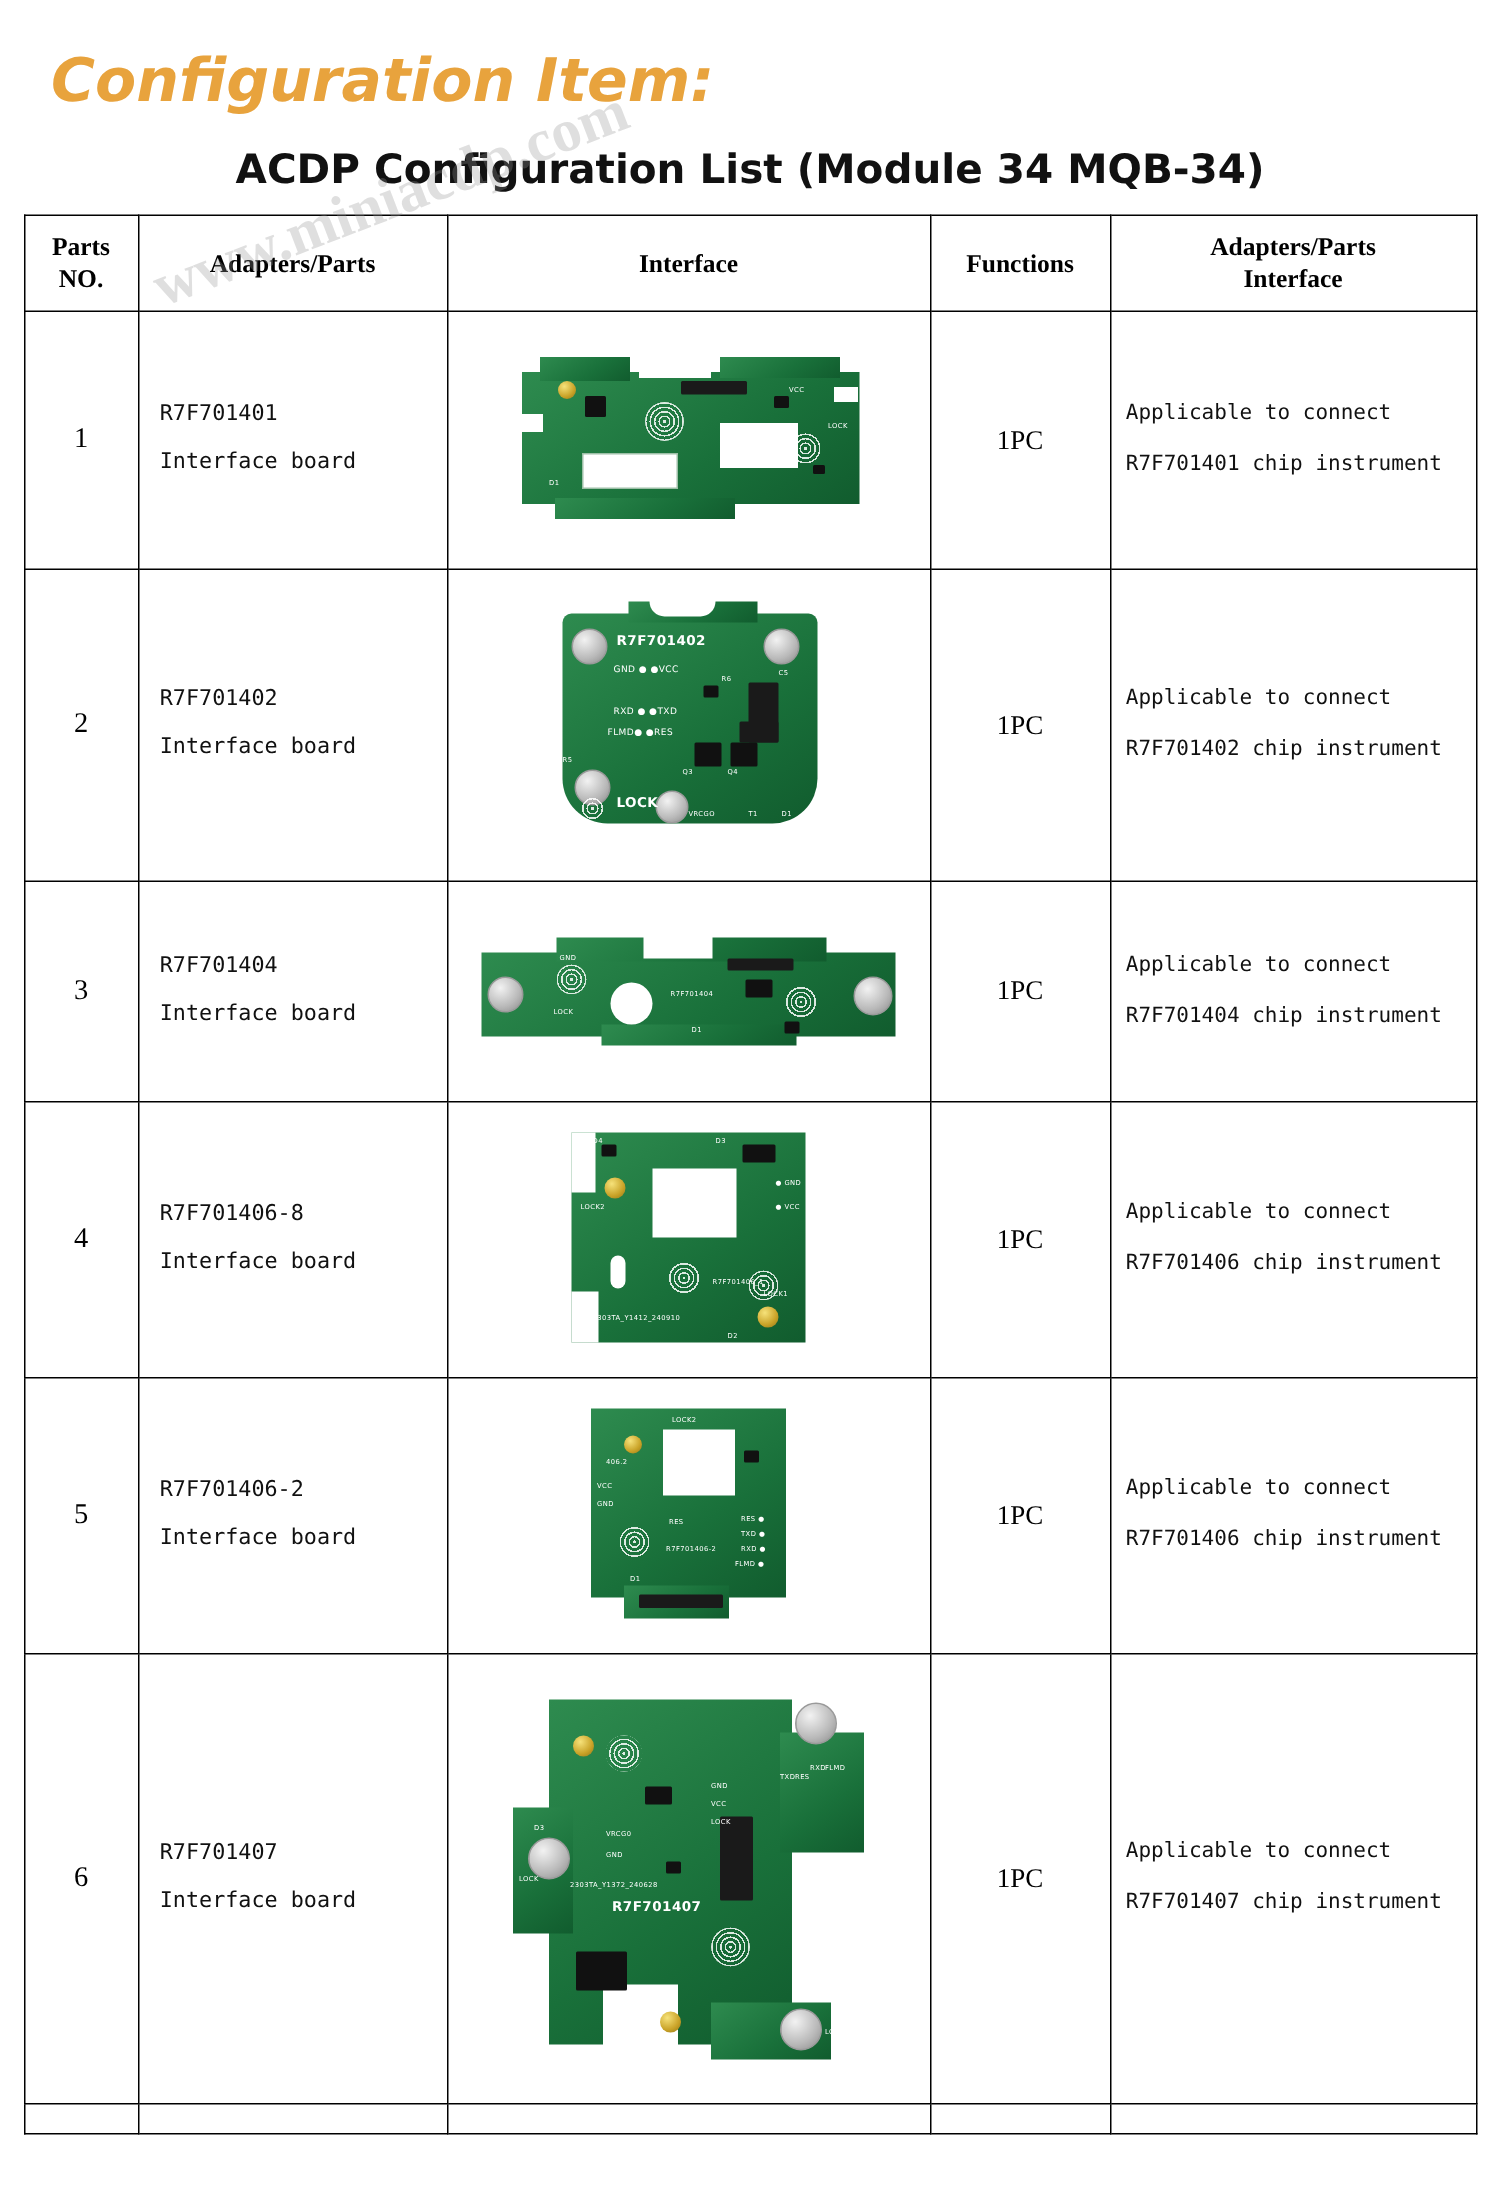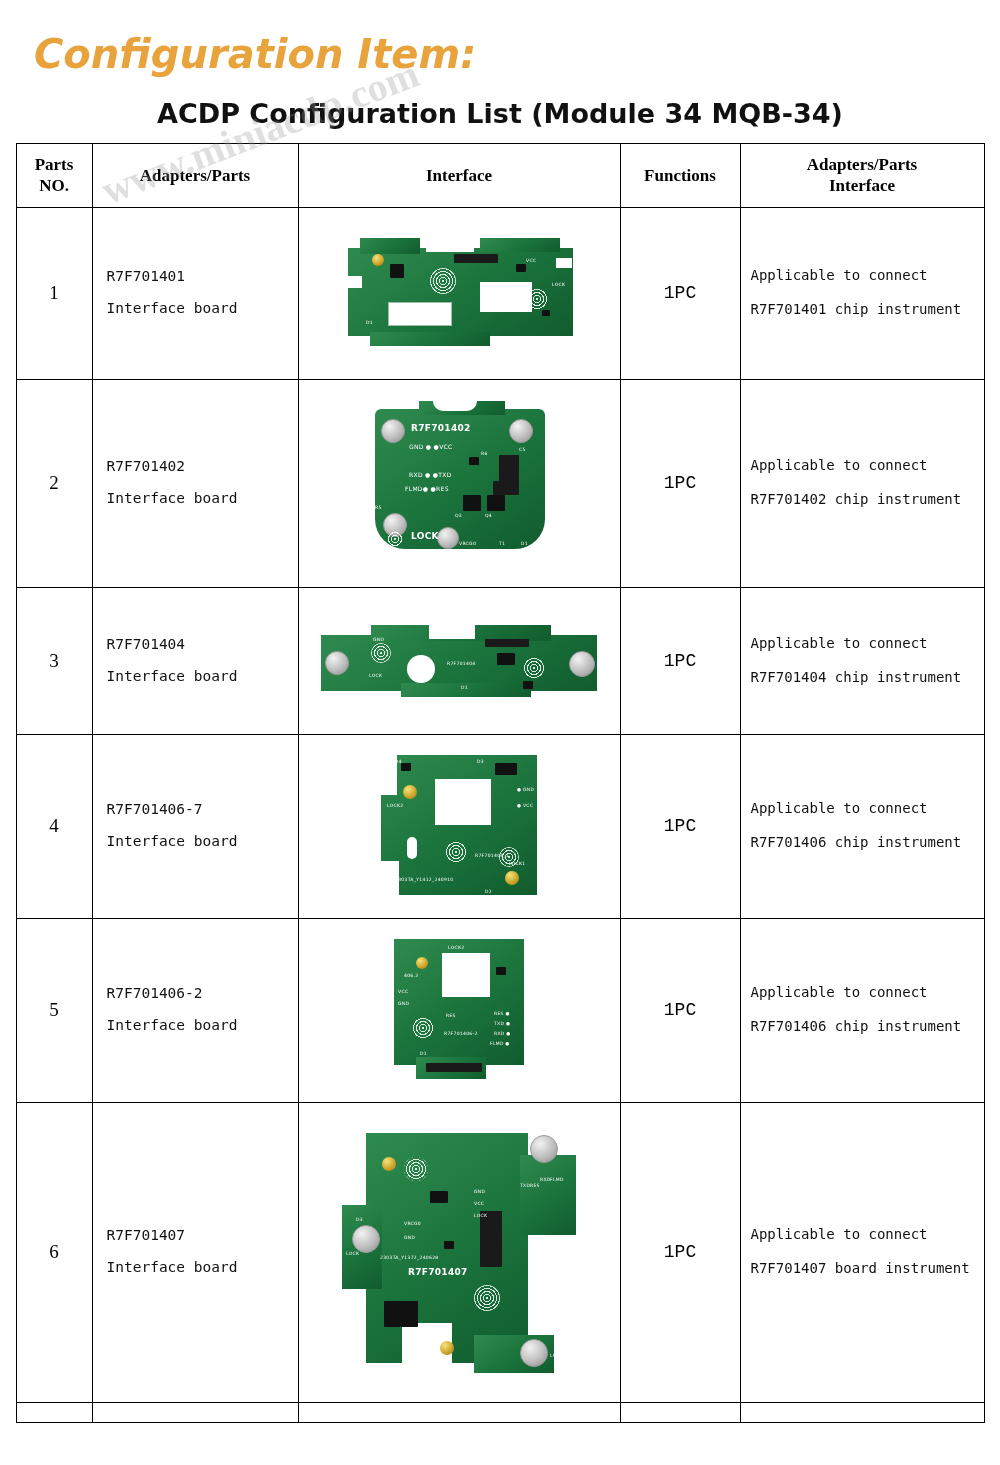--- a/index.html
+++ b/index.html
@@ -86,21 +86,21 @@
   td.part {
     font-family: "DejaVu Sans Mono", monospace;
     font-size: 14.5px;
     padding-left: 14px;
     line-height: 2.2;
     color: #111;
   }
   td.qty {
     text-align: center;
     font-size: 18px;
-    font-family: Liberation Mono, monospace;
+    font-family: Liberation Serif, serif;
   }
   td.func {
     font-family: "DejaVu Sans Mono", monospace;
     font-size: 14px;
     padding: 0 8px 0 10px;
     line-height: 2.4;
     color: #111;
   }
   td.pic {
     padding: 6px 0;
@@ -320,21 +320,21 @@
       <td class="qty">1PC</td>
       <td class="func">
         <div>Applicable to connect</div>
         <div>R7F701404 chip instrument</div>
       </td>
     </tr>
 
     <tr style="height:184px;">
       <td class="item-no">4</td>
       <td class="part">
-        <div>R7F701406-7</div>
+        <div>R7F701406-8</div>
         <div>Interface board</div>
       </td>
       <td class="pic">
         <div class="pcb-wrap">
           <div class="pcb" style="width:200px;height:166px;">
             <div class="board" style="left:22px;top:12px;width:156px;height:140px;"></div>
             <div class="cut" style="left:22px;top:12px;width:16px;height:40px;"></div>
             <div class="cut" style="left:22px;top:118px;width:18px;height:34px;"></div>
             <div class="cut" style="left:76px;top:36px;width:56px;height:46px;"></div>
             <div class="hole-wt" style="left:48px;top:94px;width:10px;height:22px;border-radius:6px;"></div>
@@ -440,21 +440,21 @@
             <div class="silk silk-sm" style="left:56px;top:140px;">2303TA_Y1372_240628</div>
             <div class="silk silk-lg" style="left:84px;top:152px;">R7F701407</div>
             <div class="silk silk-sm" style="left:126px;top:250px;">D1</div>
             <div class="silk silk-sm" style="left:226px;top:238px;">LOCK</div>
           </div>
         </div>
       </td>
       <td class="qty">1PC</td>
       <td class="func">
         <div>Applicable to connect</div>
-        <div>R7F701407 board instrument</div>
+        <div>R7F701407 chip instrument</div>
       </td>
     </tr>
 
     <tr style="height:20px;">
       <td></td>
       <td></td>
       <td></td>
       <td></td>
       <td></td>
     </tr>

